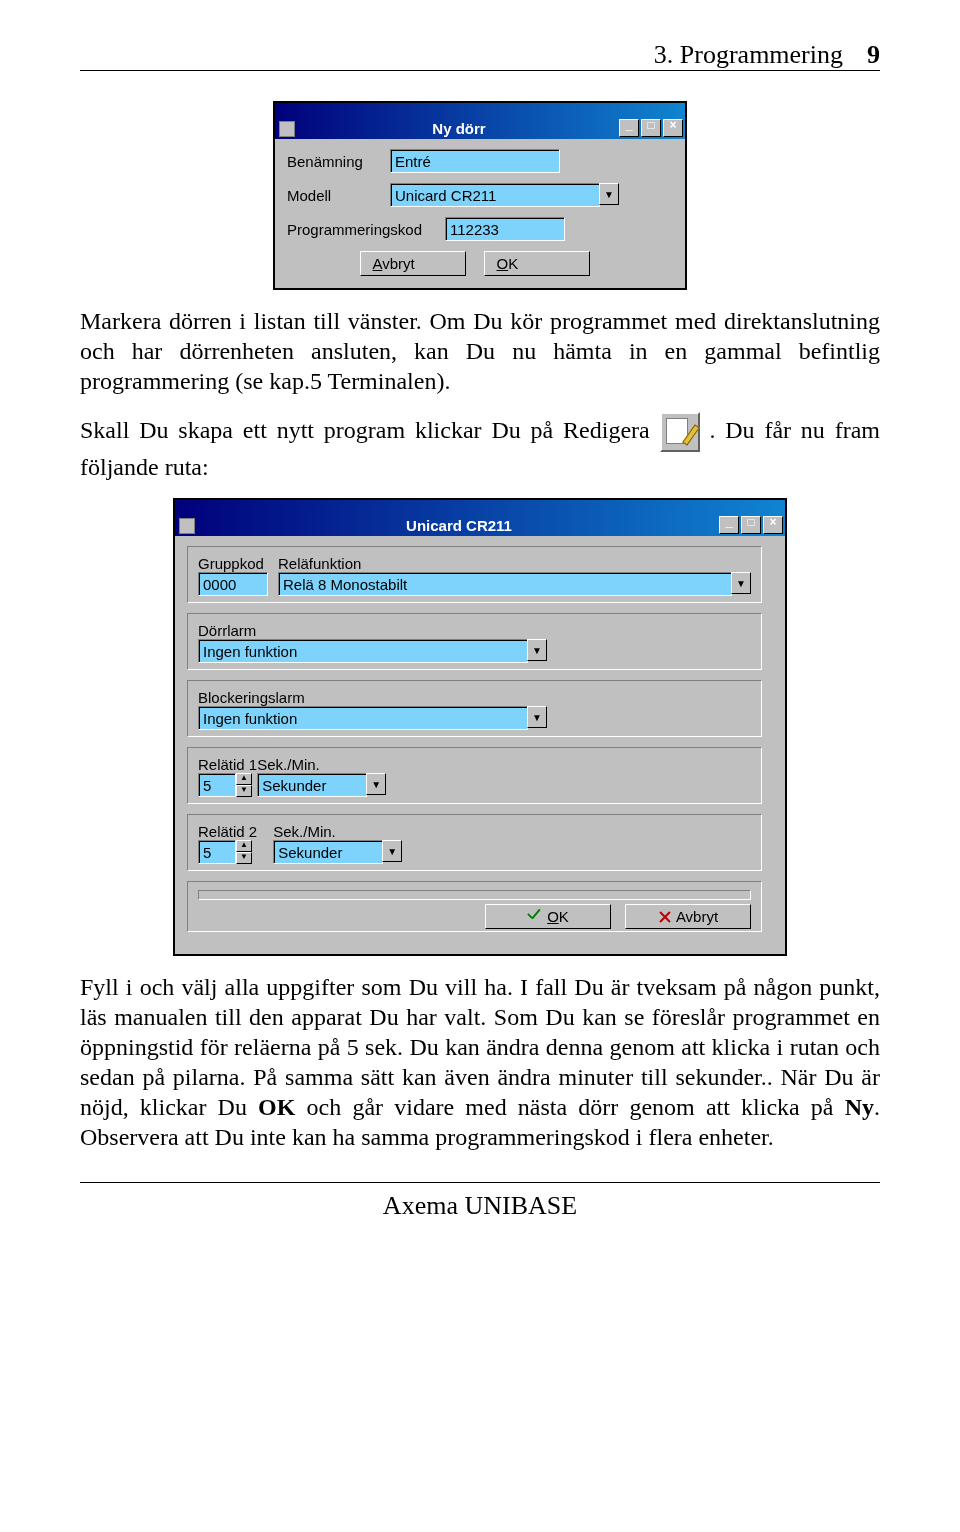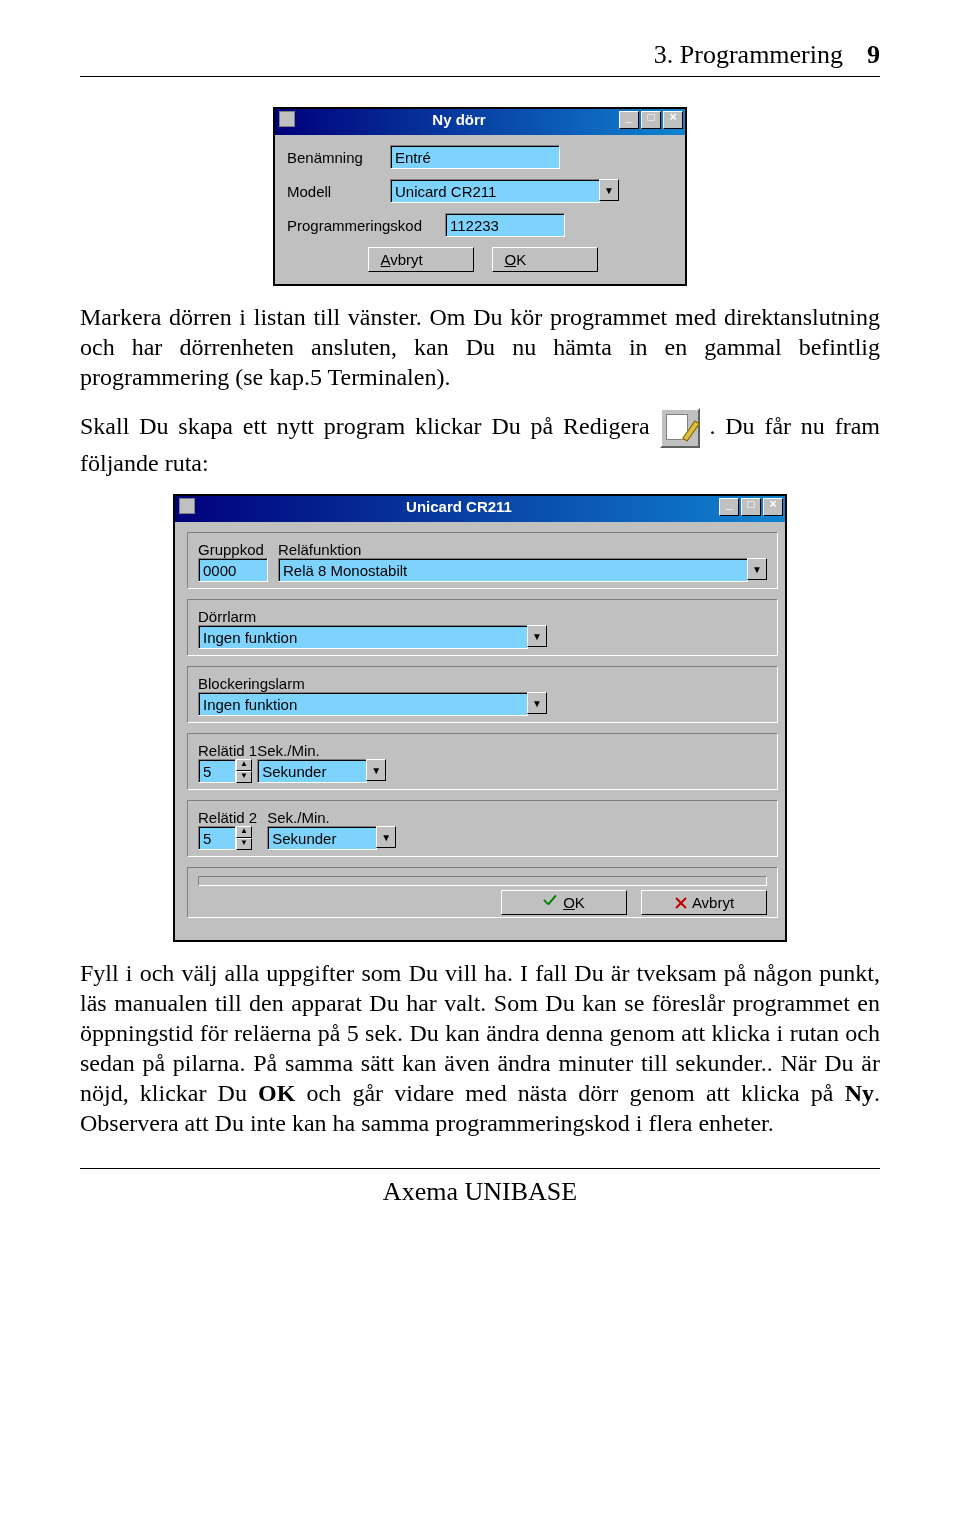--- a/index.html
+++ b/index.html
@@ -10,21 +10,20 @@
     color: #000;
     width: 960px;
   }
   .page {
     padding: 40px 80px 40px 80px;
   }
   .header-line {
     display: flex;
     justify-content: flex-end;
     font-size: 26px;
-    margin-bottom: 6px;
   }
   .header-title { margin-right: 24px; }
   .header-page { font-weight: bold; }
   hr { border: none; border-top: 1.5px solid #000; margin: 0 0 30px 0; }
 
   .body-text {
     font-size: 24px;
     line-height: 1.25;
     margin: 16px 0;
     text-align: justify;
@@ -34,25 +33,25 @@
   .win {
     background: #c0c0c0;
     border: 2px solid #000;
     font-family: "MS Sans Serif", Arial, sans-serif;
     font-size: 15px;
     color: #000;
     display: inline-block;
   }
   .titlebar {
     display: flex;
-    align-items: flex-start;
+    align-items: flex-end;
     background: linear-gradient(to right, #00007b, #1084d0);
     color: #fff;
     font-weight: bold;
-    padding: 2px 2px 2px 4px;
+    padding: 12px 2px 2px 4px;
     height: 22px;
   }
   .titlebar-icon {
     width: 14px; height: 14px;
     background: #c0c0c0;
     border: 1px solid #808080;
     margin-right: 4px;
   }
   .titlebar-text { flex: 1; font-size: 15px; }
   .ctrlbox {
@@ -65,21 +64,21 @@
     border-left: 1px solid #fff;
     border-right: 1px solid #000;
     border-bottom: 1px solid #000;
     font-family: "Courier New", monospace;
     font-size: 12px;
     line-height: 12px;
     text-align: center;
     font-weight: bold;
   }
   .win-body {
-    padding: 10px 7px 12px 12px;
+    padding: 10px 23px 12px 12px;
   }
   .lbl { font-size: 15px; }
   .sunken {
     background: #7dd3fc;
     border-top: 1px solid #808080;
     border-left: 1px solid #808080;
     border-right: 1px solid #fff;
     border-bottom: 1px solid #fff;
     box-shadow: inset 1px 1px 0 #000;
     padding: 1px 4px;
@@ -310,21 +309,21 @@
               <div class="lbl">Sek./Min.</div>
               <div style="display:flex;">
                 <div class="sunken" style="width:100px;">Sekunder</div>
                 <div class="dropdown-arrow">▼</div>
               </div>
             </div>
           </div>
         </div>
 
         <div class="fieldgroup">
-          <div style="display:flex; gap:10px; align-items:center;">
+          <div style="display:flex; gap:16px; align-items:center;">
             <div>
               <div class="lbl">Relätid 2</div>
               <div style="display:flex;">
                 <div class="sunken" style="width:28px;">5</div>
                 <div class="spin">
                   <div class="spinbtn">▲</div>
                   <div class="spinbtn">▼</div>
                 </div>
               </div>
             </div>

